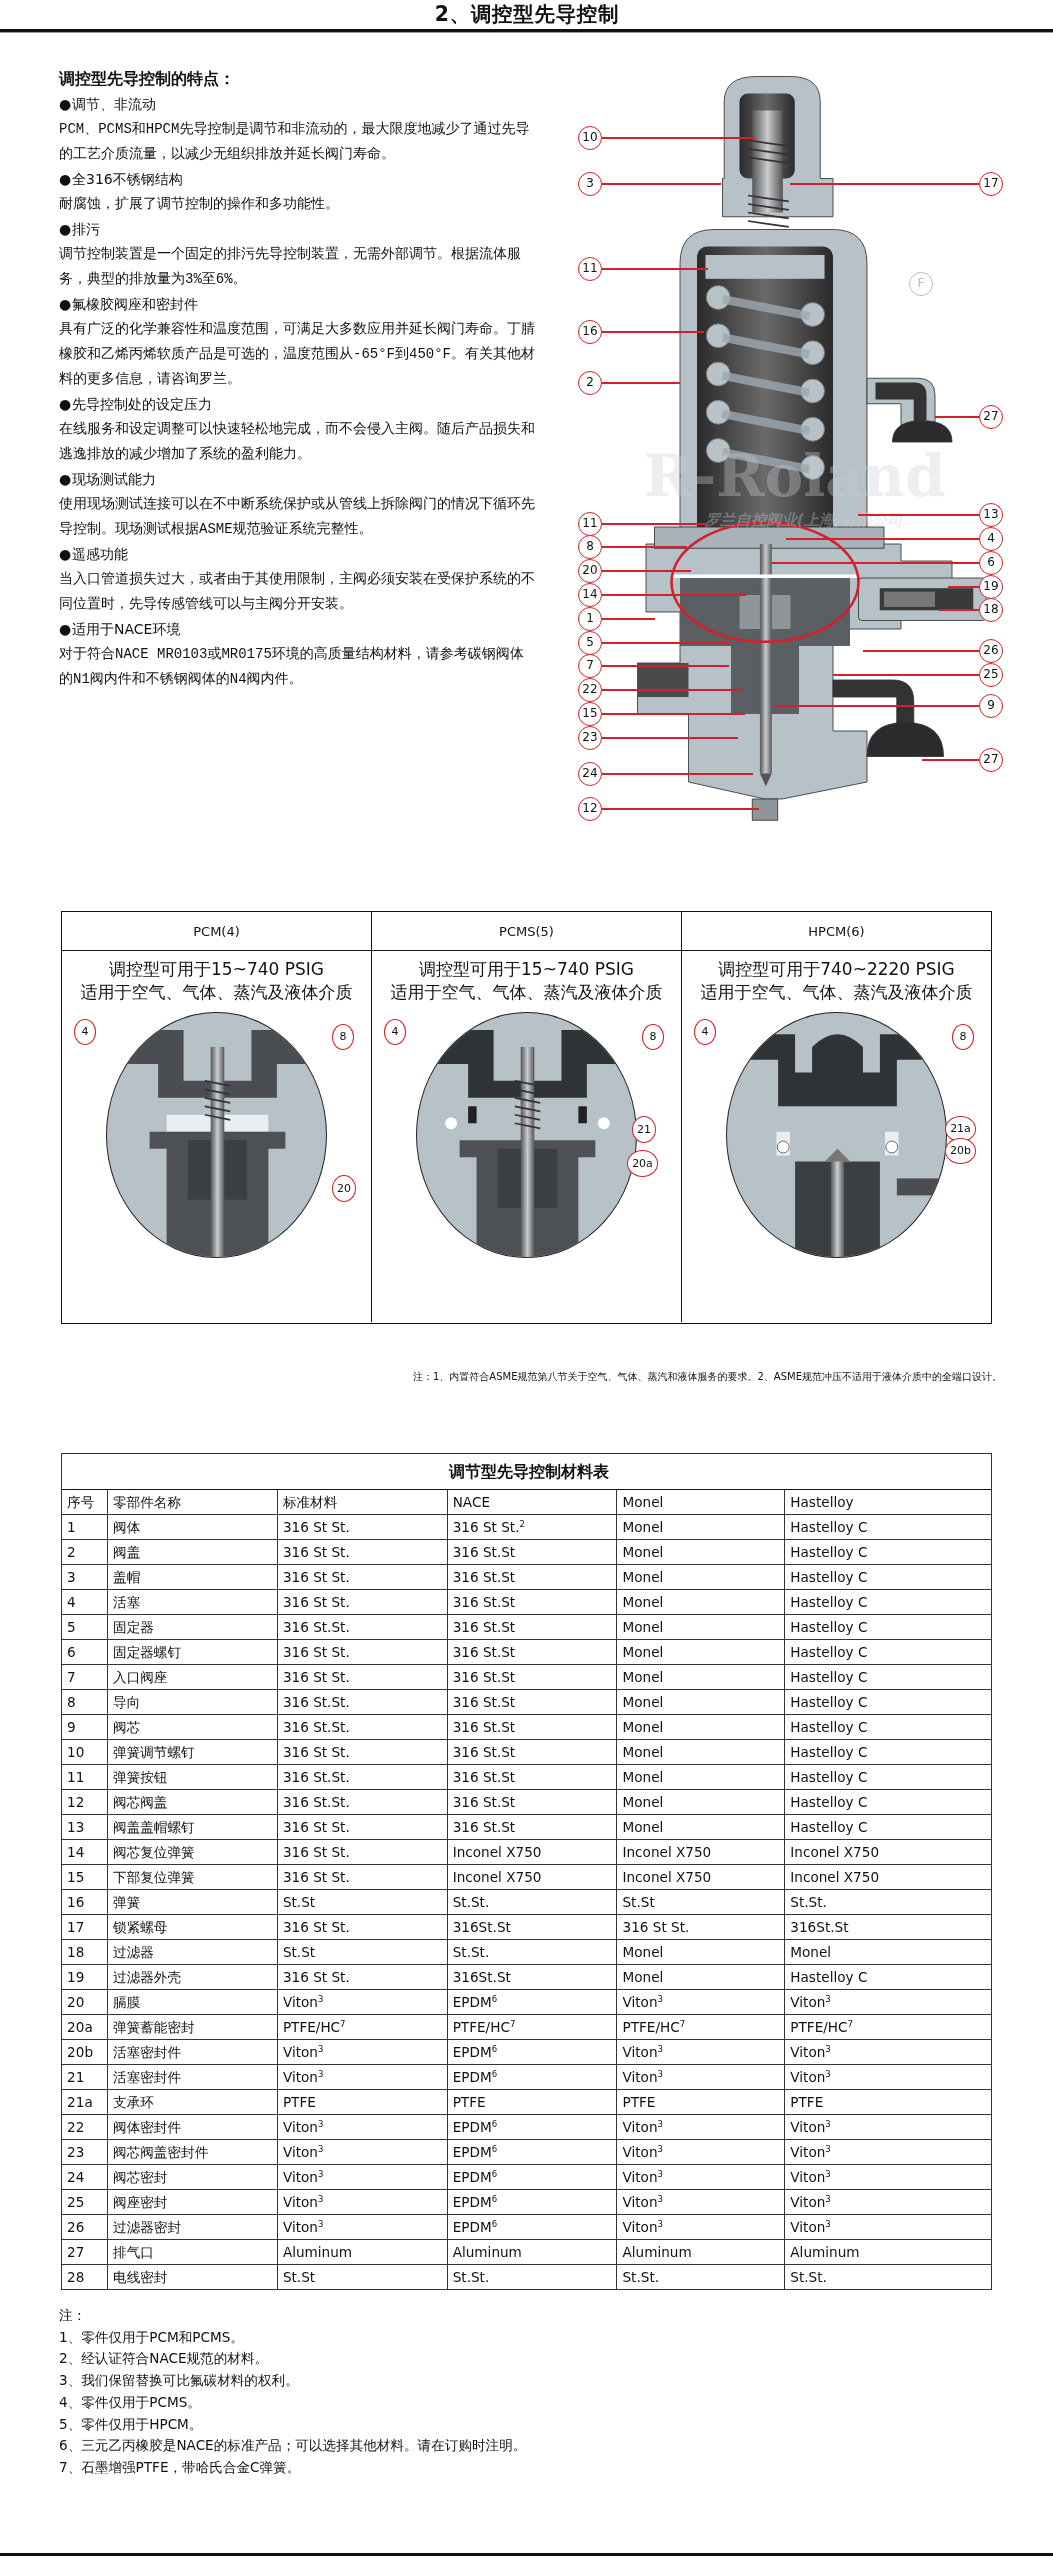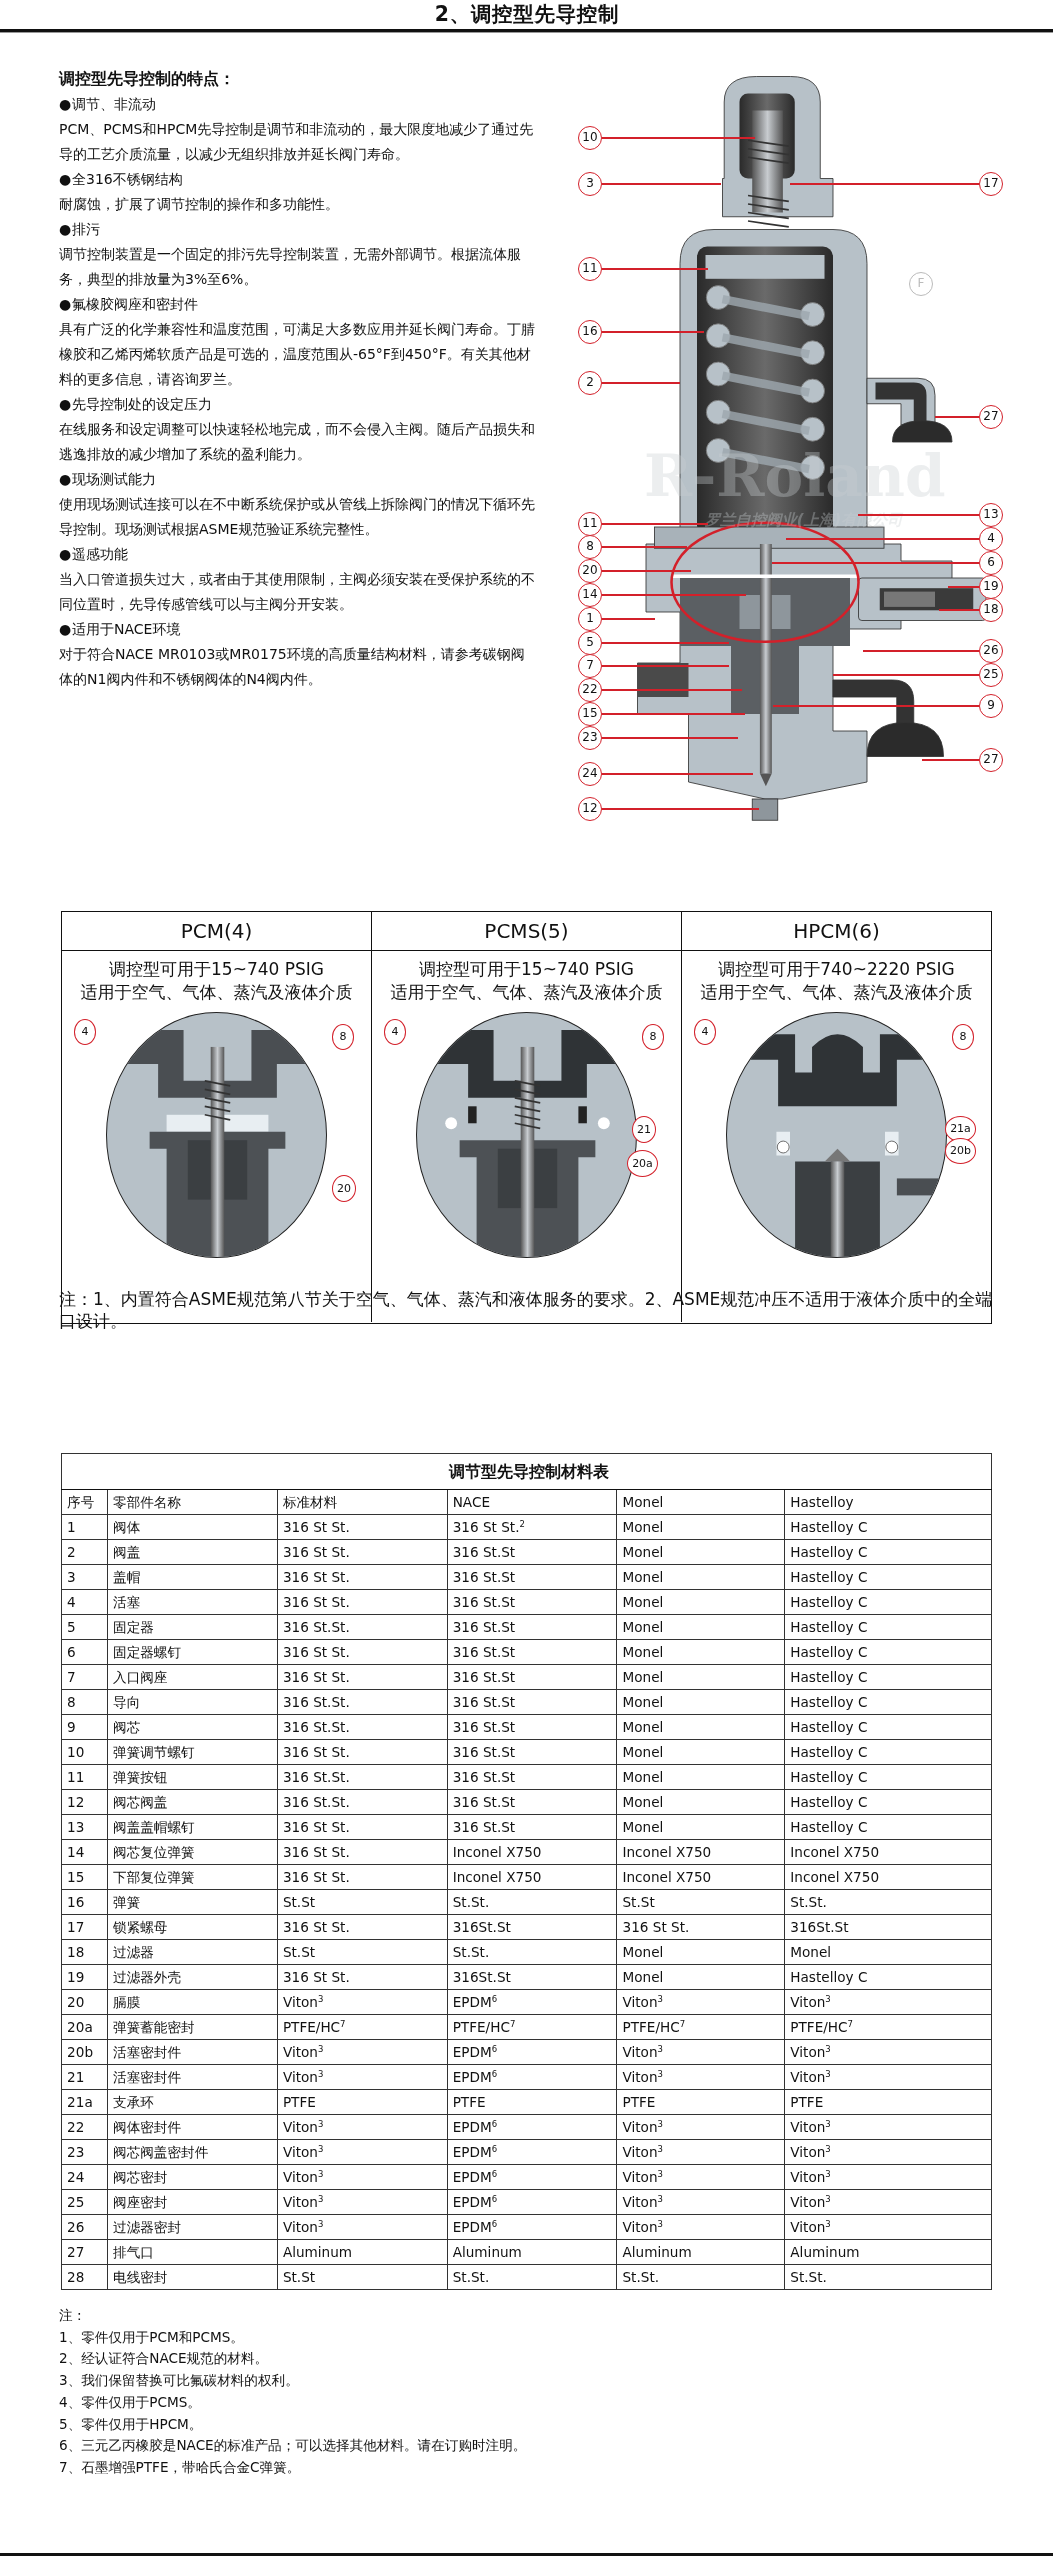--- a/index.html
+++ b/index.html
@@ -5,35 +5,35 @@
   * { box-sizing: border-box; margin: 0; padding: 0; }
   body { width: 1054px; height: 2576px; background: #fff; font-family: "DejaVu Sans", "Liberation Sans", sans-serif; color: #111; position: relative; overflow: hidden; }
   .page-title { position: absolute; top: 0; left: 0; width: 1054px; height: 31px; text-align: center; font-size: 20.4px; font-weight: bold; line-height: 29px; letter-spacing: 0.8px; }
   .title-rule { position: absolute; top: 29px; left: 0; width: 1054px; height: 3.4px; background: #111; }
   .title-rule2 { position: absolute; top: 32px; left: 0; width: 1054px; height: 0.8px; background: #999; }
 
   .features { position: absolute; top: 66px; left: 59px; width: 476px; font-size: 14px; line-height: 25px; }
   .features h2 { font-size: 16px; font-weight: bold; line-height: 25.5px; }
   .features .ft-title { display: block; }
   .features .ft-title::before { content: "●"; margin-right: 0.8px; }
-  .features .ft-desc { display: block; }
+  .features .ft-desc { display: block; font-family: Liberation Mono, monospace; }
 
   .diagram { position: absolute; top: 68px; left: 578px; width: 425px; height: 765px; }
   .callout { position: absolute; width: 24px; height: 24px; border: 1.7px solid #d3202a; border-radius: 50%; background: #fff; font-size: 12px; line-height: 20.4px; text-align: center; color: #111; }
   .leader { position: absolute; height: 1.7px; background: #d3202a; }
 
   .variants { position: absolute; top: 911px; left: 61px; width: 931px; height: 413px; border: 1.7px solid #111; }
   .variants .col { position: absolute; top: 0; height: 410px; border-right: 1.3px solid #111; }
   .variants .col:last-child { border-right: none; }
-  .variants .col-head { height: 39px; border-bottom: 1.3px solid #111; text-align: center; font-size: 20px; line-height: 39px; }
+  .variants .col-head { height: 39px; border-bottom: 1.3px solid #111; text-align: center; font-size: 13px; line-height: 39px; }
   .variants .col-desc { text-align: center; font-size: 17px; line-height: 23px; padding-top: 6.8px; }
   .zoom-circle { position: absolute; top: 100px; width: 221px; height: 246px; border-radius: 50%; background: #b7c1c8; border: 1.7px solid #222; overflow: hidden; }
   .zc { position: absolute; border: 1.3px solid #d3202a; border-radius: 50%; background: #fff; font-size: 11px; text-align: center; color: #111; }
 
-  .note1 { position: absolute; top: 1288px; left: 59px; width: 943px; font-size: 17px; line-height: 22px; }
+  .note1 { position: absolute; top: 1366px; left: 59px; width: 943px; font-size: 10px; line-height: 22px; text-align: right; }
 
   .mat-table { position: absolute; top: 1453px; left: 61px; width: 931px; border-collapse: collapse; border: 1.7px solid #111; font-size: 13.6px; }
   .mat-table .tcap td { height: 36px; text-align: center; font-size: 16px; font-weight: bold; border-bottom: 1.7px solid #111; }
   .mat-table td { border: 0.8px solid #333; height: 25px; padding: 0 0 0 5.1px; line-height: 24px; white-space: nowrap; }
   .mat-table .c0 { width: 46px; }
   .mat-table .c1 { width: 170px; }
   .mat-table .c2 { width: 170px; }
   .mat-table .c3 { width: 170px; }
   .mat-table .c4 { width: 168px; }
   .mat-table .c5 { width: 207px; }

